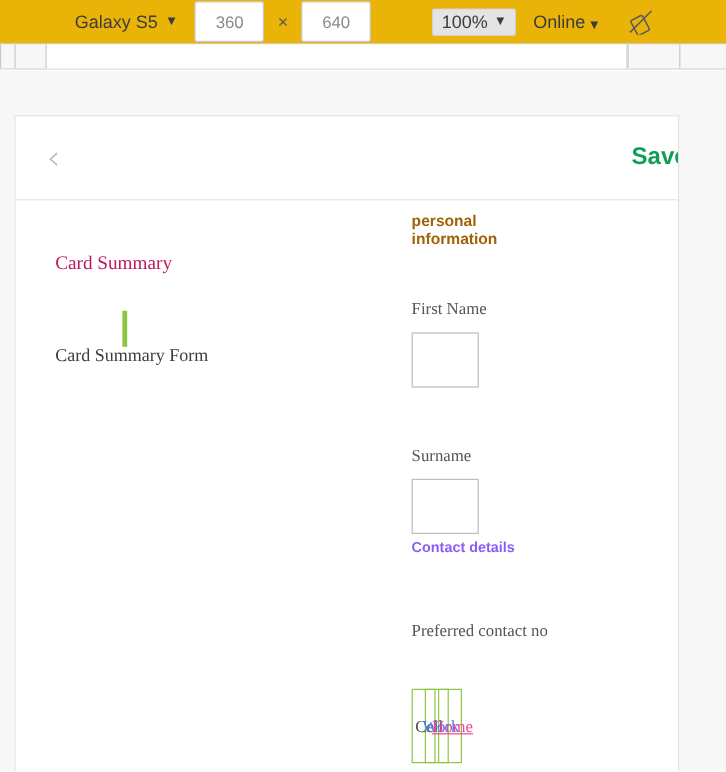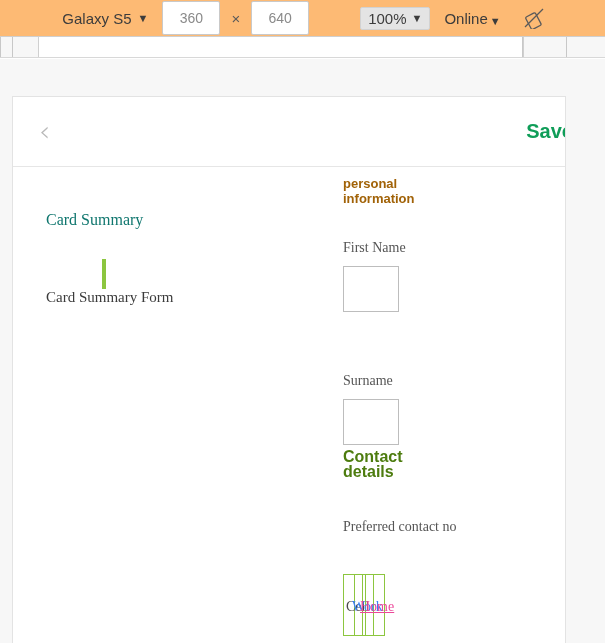--- a/index.html
+++ b/index.html
@@ -11,21 +11,21 @@
     height: 643px;
     background: #ffffff;
     font-family: "Liberation Sans", sans-serif;
     overflow: hidden;
     position: relative;
   }
 
   
   .device-toolbar {
     height: 37px;
-    background: #fdba74;
+    background: #eab308;
     border-bottom: 1px solid #cfcfcf;
     display: flex;
     align-items: center;
     justify-content: center;
     gap: 10px;
     box-sizing: border-box;
     position: relative;
   }
   .device-select {
     display: flex;
@@ -177,21 +177,21 @@
     color: #a16207;
     font-weight: bold;
     line-height: 15px;
     font-family: "Liberation Sans", sans-serif;
   }
   .card-summary-title {
     position: absolute;
     left: 33px;
     top: 44px;
     font-size: 16px;
-    color: #0f766e;
+    color: #be185d;
     font-family: "Liberation Serif", serif;
   }
   .form-chip {
     position: absolute;
     left: 33px;
     top: 92px;
     display: flex;
     align-items: center;
     flex-direction: column;
   }
@@ -222,32 +222,32 @@
     border: 1px solid #bdbdbd;
     background: #ffffff;
     box-sizing: border-box;
     display: block;
     border-radius: 0;
     padding: 0 4px;
     font-size: 14px;
     font-family: "Liberation Serif", serif;
   }
 
-  #field-first-name { left: 330px; top: 72px; }
+  #field-first-name { left: 330px; top: 83px; }
   #field-first-name .field-input { margin-top: 10px; }
   #field-surname { left: 330px; top: 190px; margin-top: 15px; }
   #field-surname .field-input { margin-top: 10px; }
 
   .section-head-2 {
     position: absolute;
     left: 330px;
     top: 282px;
     width: 110px;
-    font-size: 16px;
-    color: #4d7c0f;
+    font-size: 12px;
+    color: #8b5cf6;
     font-weight: bold;
     line-height: 15px;
   }
 
   #field-preferred { left: 330px; top: 351px; width: 120px; }
 
   
   .overlap-group {
     position: absolute;
     left: 330px;

